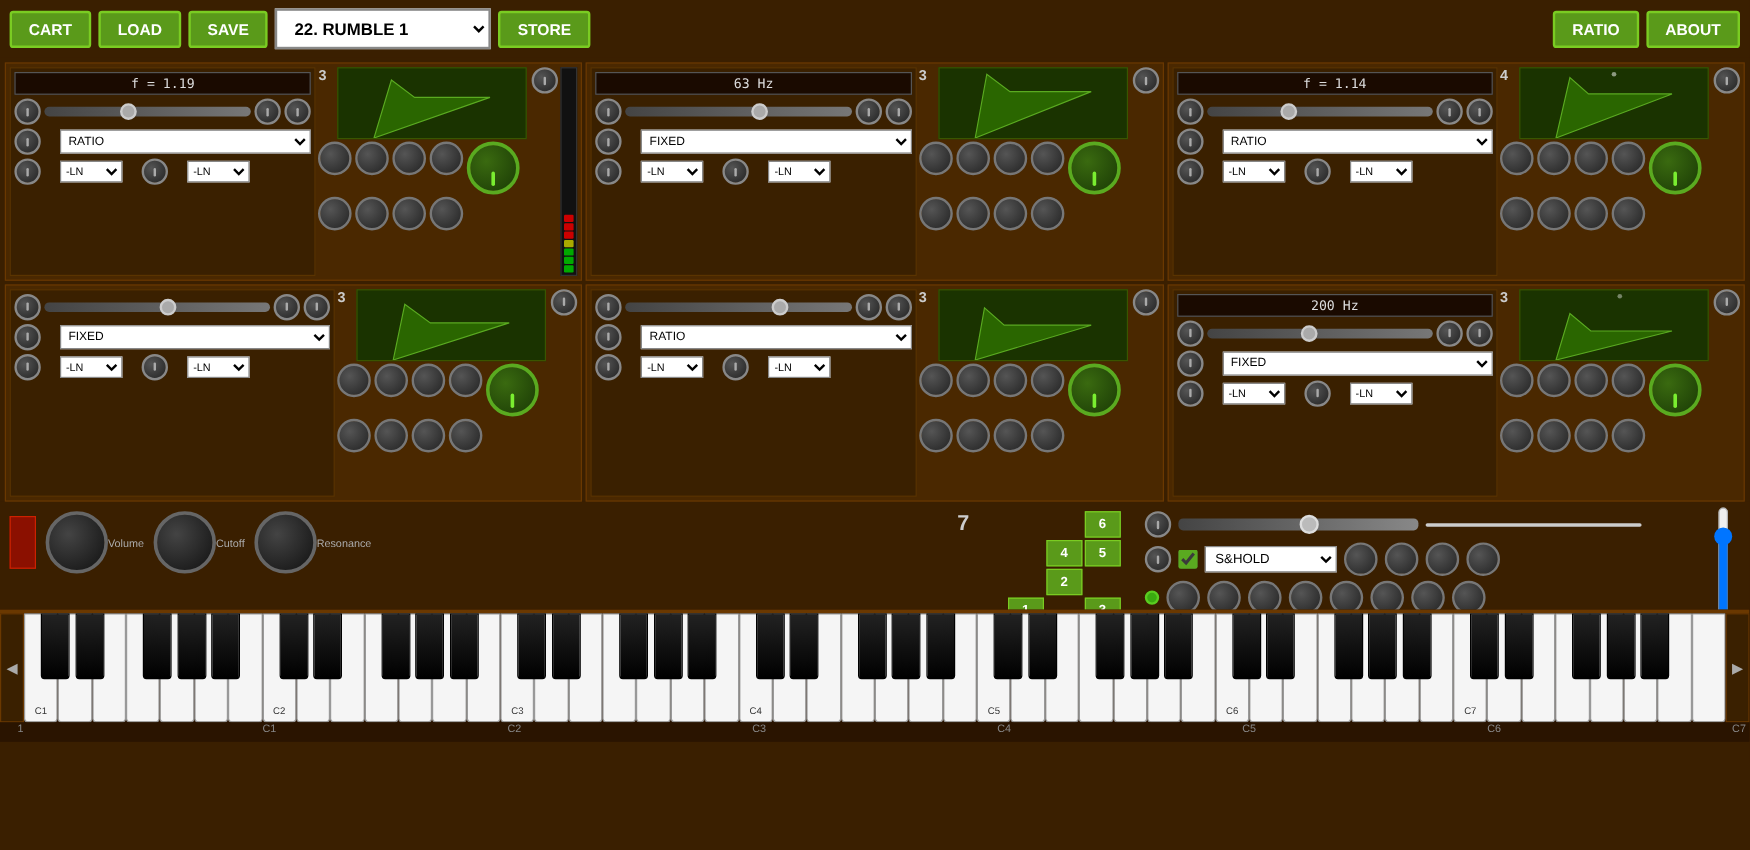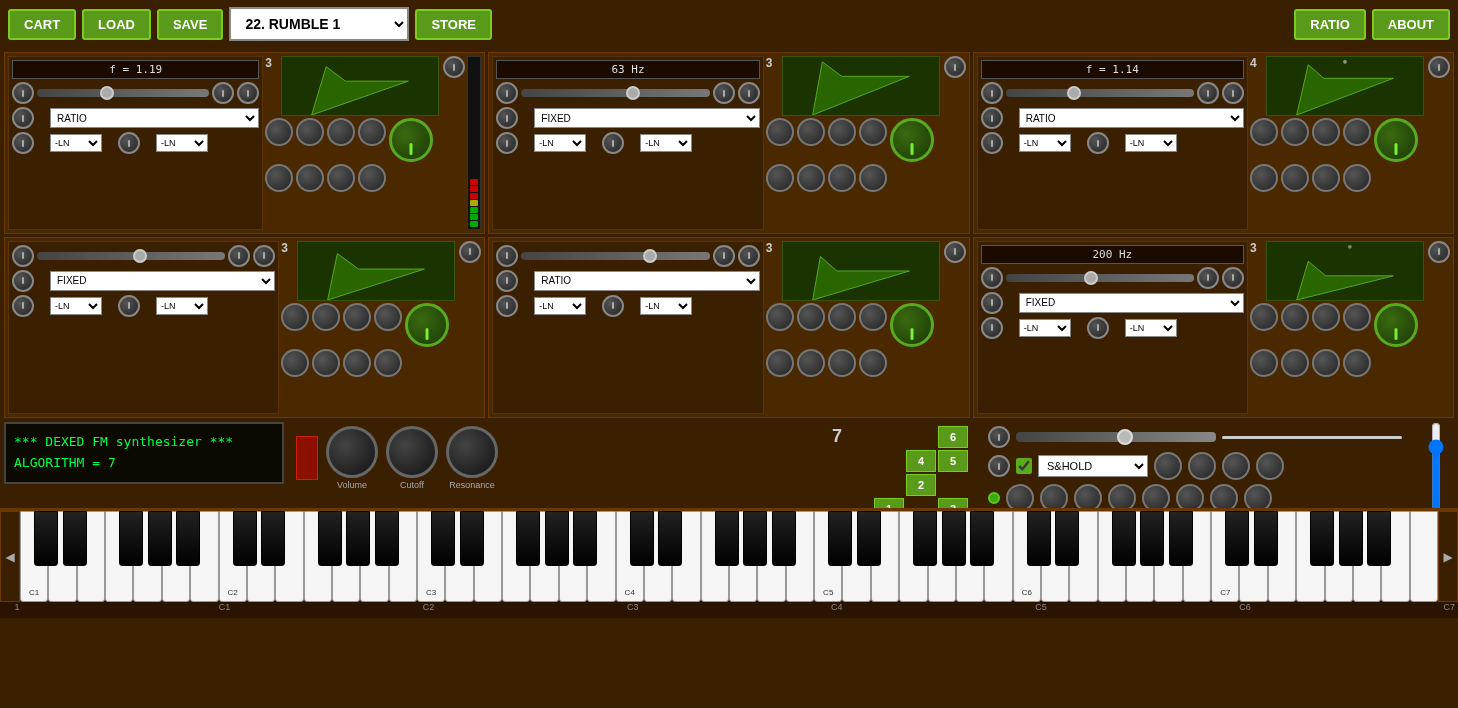--- a/index.html
+++ b/index.html
@@ -289,21 +289,21 @@
 
     .knob-label {
       font-size: 9px;
       color: #aaa;
       text-align: center;
       margin-top: 2px;
     }
 
     .knob-with-label {
       display: flex;
-      flex-direction: column;
+      flex-direction: row;
       align-items: center;
     }
 
     .alg-num {
       color: #ccc;
       font-size: 18px;
       font-weight: bold;
     }
 
     .alg-block {
@@ -791,24 +791,20 @@
         <div class="knob-med"></div>
         <div class="knob-med"></div>
       </div>
     </div>
   </div>
 
 </div>
 
 <div id="middle-controls">
 
-  <div id="info-display">
-    <div>*** DEXED FM synthesizer ***</div>
-    <div>ALGORITHM = 7</div>
-  </div>
 
   <div id="volume-controls">
     <div class="panel-btn-rect"></div>
     <div class="knob-with-label">
       <div class="knob-volume"></div>
       <div class="knob-label">Volume</div>
     </div>
     <div class="knob-with-label">
       <div class="knob-volume"></div>
       <div class="knob-label">Cutoff</div>

